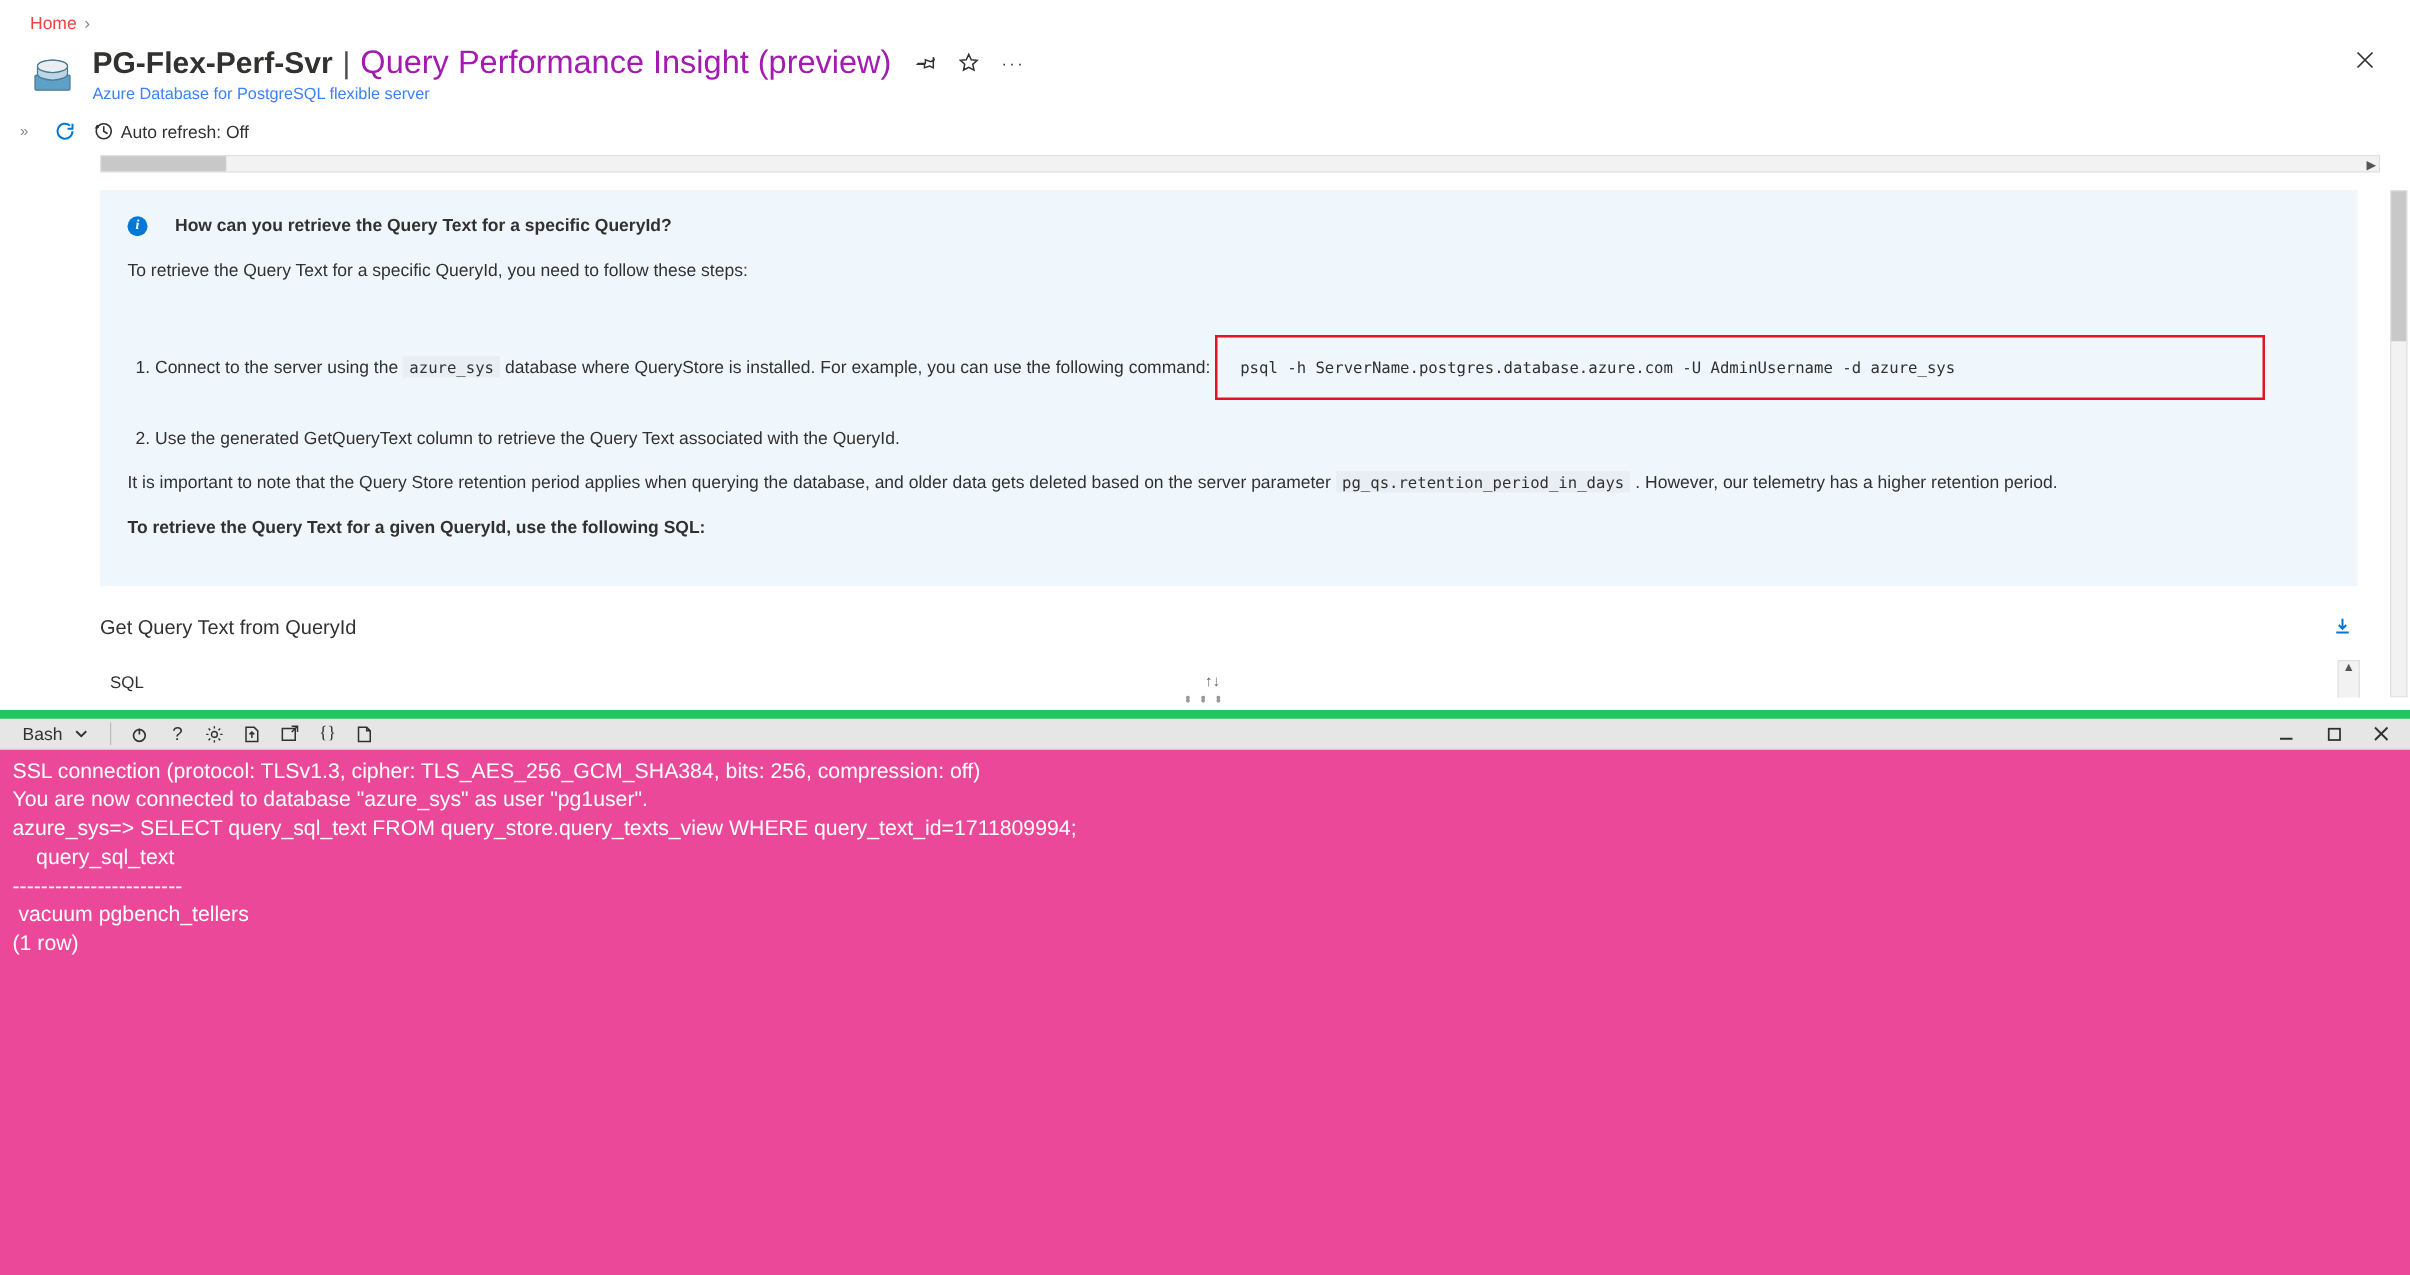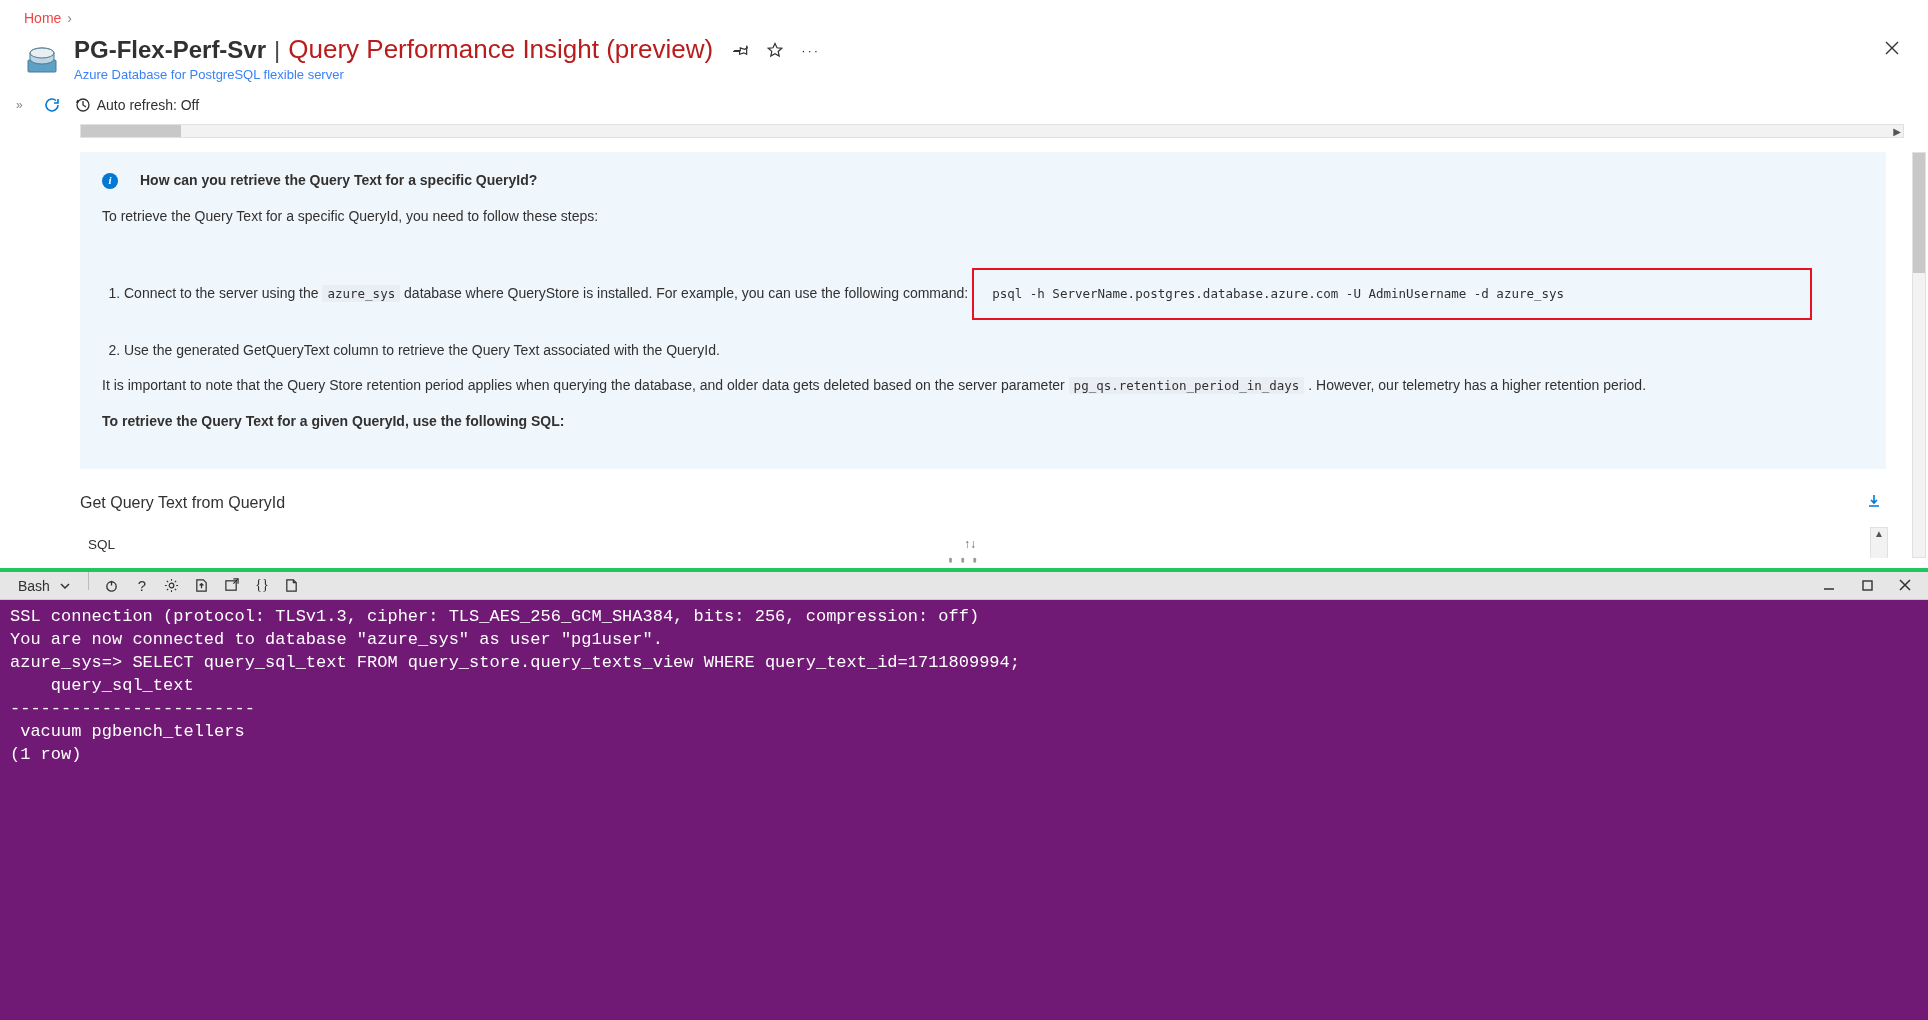--- a/index.html
+++ b/index.html
@@ -11,21 +11,21 @@
   .breadcrumb a { color: #ef4444; text-decoration: none; }
   .breadcrumb .chev { color: #888; }
 
   
   .header { display: flex; align-items: flex-start; padding: 4px 24px 10px 24px; position: relative; }
   .header .res-icon { width: 36px; height: 36px; margin-right: 14px; margin-top: 6px; }
   .header .titles { display: flex; flex-direction: column; }
   .header .title-row { display: flex; align-items: baseline; gap: 2px; text-align: right; }
   .header .res-name { font-size: 24px; font-weight: 600; color: #323130; }
   .header .sep { font-size: 24px; font-weight: 300; color: #4a4a4a; padding: 0 6px; }
-  .header .page-name { font-size: 26px; font-weight: 300; color: #b91c1c; }
+  .header .page-name { font-size: 26px; font-weight: 300; color: #a21caf; }
   .header .actions { display: flex; gap: 18px; margin-left: 18px; align-items: center; padding-top: 6px;}
   .header .subtitle { font-size: 13px; color: #3b82f6; margin-top: 2px; }
   .header .close { position: absolute; right: 28px; top: 10px; cursor: pointer; }
 
   
   .toolbar { display: flex; align-items: center; padding: 4px 24px 10px 16px; gap: 14px; color: #323130; }
   .toolbar .dbl-chev { color: #888; font-size: 12px; margin-right:6px;}
   .toolbar .refresh-icon svg { stroke:#0078d4; }
   .toolbar .autorefresh { display: flex; align-items: center; gap: 6px; font-size: 14px; }
 
@@ -61,26 +61,26 @@
   .tbl th .sort { color:#666; margin-left:4px; font-size:12px;}
   .tbl td { padding:12px 8px; border-bottom:1px solid #edebe9; color:#323130;}
   .tbl-wrap { position:relative; }
   .tbl-scroll-r { position:absolute; right:-2px; top:0; bottom:0; width:18px; background:#f2f2f2; border:1px solid #e1e1e1;}
   .tbl-scroll-r .arr { font-size:10px; text-align:center; color:#555;}
 
   
   .grip { text-align:center; color:#999; font-size:7px; letter-spacing:3px; height:10px; line-height:2px; user-select:none;}
 
   
-  .term-bar { height:32px; background:#e6e6e6; border-top:4px solid #22c55e; border-bottom:1px solid #ccc; display:flex; padding:0 10px; gap:4px; position:relative;}
+  .term-bar { height:32px; background:#e6e6e6; border-top:7px solid #22c55e; border-bottom:1px solid #ccc; display:flex; align-items:center; padding:0 10px; gap:4px; position:relative;}
   .term-bar .sel { display:flex; align-items:center; gap:10px; padding:0 8px; font-size:14px; }
   .term-bar .divider { width:1px; height:18px; background:#bbb; margin:0 6px;}
   .term-bar .ticon { width:26px; height:26px; display:inline-flex; align-items:center; justify-content:center; cursor:pointer;}
   .term-bar .right { position:absolute; right:10px; display:flex; gap:12px;}
-  .terminal { flex:1; background:#701a75; color:#fff; font-family: Liberation Mono, monospace; font-size:17px; line-height:1.35; padding:6px 10px 8px 10px; white-space:pre; overflow:hidden;}
+  .terminal { flex:1; background:#ec4899; color:#fff; font-family: Liberation Sans, sans-serif; font-size:17px; line-height:1.35; padding:6px 10px 8px 10px; white-space:pre; overflow:hidden;}
 
   .icon-btn svg { display:block; }
 </style>
 </head>
 <body>
 
 <div class="page">
 
   <div class="breadcrumb">
     <a href="#">Home</a>

